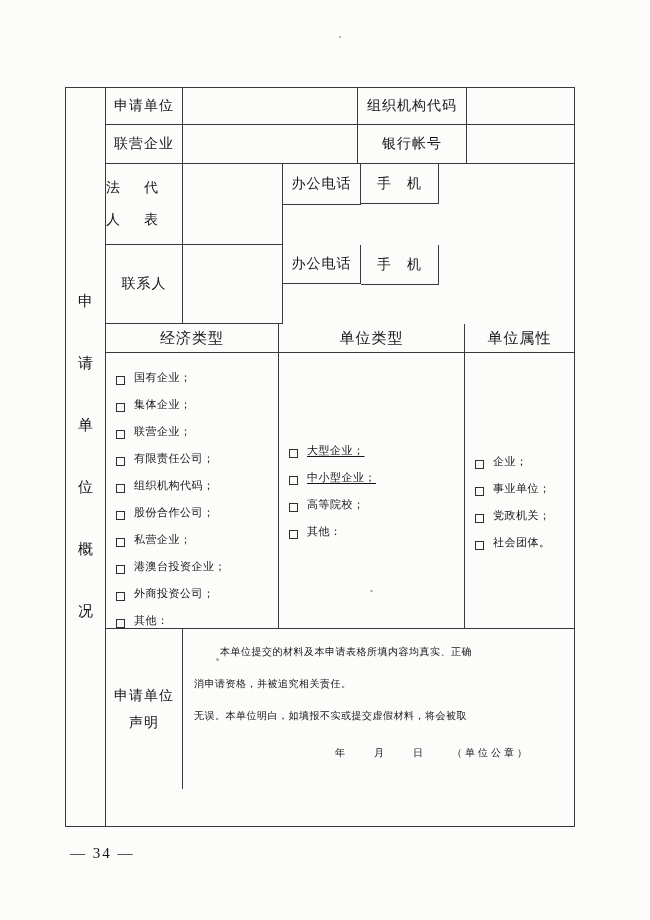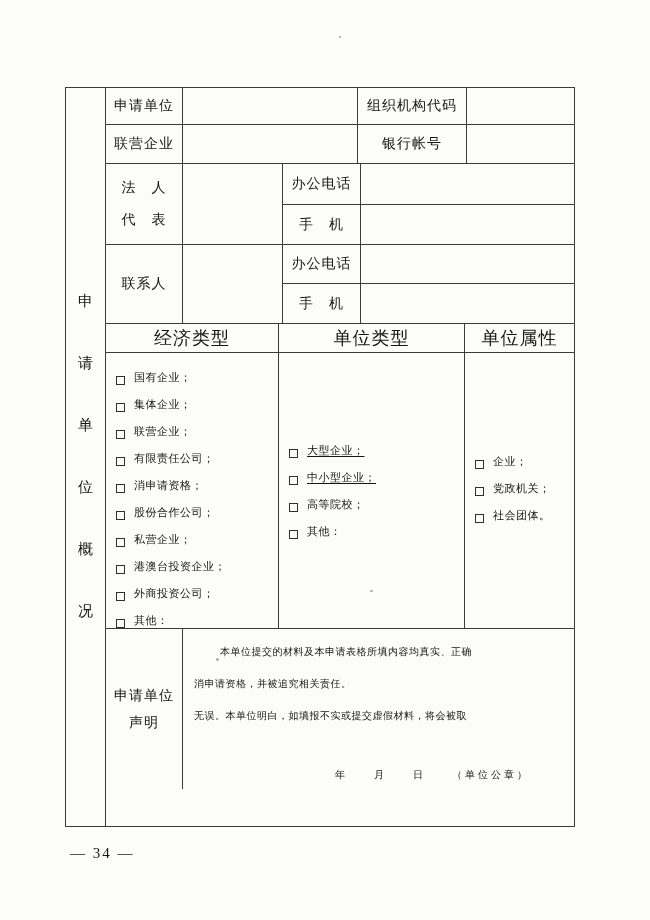--- a/index.html
+++ b/index.html
@@ -20,44 +20,44 @@
   .vtab span{display:block;height:62px;text-align:center;}
   .main{flex:1;display:flex;flex-direction:column;min-width:0;}
   .row{display:flex;flex:none;}
   .cell{
     box-sizing:border-box;border-right:1px solid #3a3a3c;border-bottom:1px solid #3a3a3c;
     display:flex;align-items:center;justify-content:center;
     font-size:14px;letter-spacing:1px;flex:none;
   }
   .cell.fill{flex:1;min-width:0;}
   .cell.last{border-right:none;}
-  .cell.twoline{flex-direction:column;line-height:32px;}
-  .sub{flex:1;display:flex;flex-direction:column;min-width:0;}
-  .hdr{font-size:18px;}
+  .cell.twoline{flex-direction:row;line-height:32px;}
+  .sub{flex:1;display:flex;flex-direction:row;min-width:0;}
+  .hdr{font-size:15px;}
   .ckcol{
     box-sizing:border-box;border-right:1px solid #3a3a3c;border-bottom:1px solid #3a3a3c;
     display:flex;flex-direction:column;align-items:stretch;
     padding:5px 0 0 10px;flex:none;
   }
   .ckcol.last{border-right:none;}
   .ck{height:27px;display:flex;align-items:flex-end;font-size:11px;letter-spacing:0.5px;flex:none;}
   .box{width:7px;height:7px;border:1px solid #2f2f2f;margin-right:9px;flex:none;}
   .ul{text-decoration:underline;text-underline-offset:2px;}
   .decl-label{
     width:77px;flex:none;box-sizing:border-box;border-right:1px solid #3a3a3c;
     display:flex;flex-direction:column;align-items:center;justify-content:center;
     font-size:14px;line-height:27px;letter-spacing:1px;
   }
   .decl-body{
     flex:1;min-width:0;box-sizing:border-box;padding:7px 0 0 11px;
     font-size:10px;letter-spacing:0.5px;
   }
   .dline{line-height:32px;white-space:nowrap;}
   .dline.first{text-indent:26px;}
-  .ddate{margin-top:36px;text-align:right;padding-right:44px;letter-spacing:3px;white-space:nowrap;}
+  .ddate{margin-top:14px;text-align:right;padding-right:44px;letter-spacing:3px;white-space:nowrap;}
   .pagenum{position:absolute;left:70px;top:845px;font-size:15px;letter-spacing:2px;}
   .dot{position:absolute;background:#5a5a5a;border-radius:50%;}
   .d1{left:339px;top:36px;width:2px;height:2px;opacity:.55;}
   .d2{left:370px;top:590px;width:3px;height:2px;opacity:.5;}
   .d3{left:216px;top:658px;width:3px;height:3px;opacity:.5;}
 </style>
 </head>
 <body>
 
 <div class="sheet">
@@ -146,21 +146,21 @@
           <div class="ck">
               <span class="box"></span>
               <span>联营企业；</span>
             </div>
           <div class="ck">
               <span class="box"></span>
               <span>有限责任公司；</span>
             </div>
           <div class="ck">
               <span class="box"></span>
-              <span>消申请资格；</span>
+              <span>组织机构代码；</span>
             </div>
           <div class="ck">
               <span class="box"></span>
               <span>股份合作公司；</span>
             </div>
           <div class="ck">
               <span class="box"></span>
               <span>私营企业；</span>
             </div>
           <div class="ck">
@@ -193,20 +193,24 @@
           <div class="ck">
               <span class="box"></span>
               <span>其他：</span>
             </div>
         </div>
 
         <div class="ckcol fill last" style="flex:1;padding-top:89px">
           <div class="ck">
               <span class="box"></span>
               <span>企业；</span>
+            </div>
+          <div class="ck">
+              <span class="box"></span>
+              <span>事业单位；</span>
             </div>
           <div class="ck">
               <span class="box"></span>
               <span>党政机关；</span>
             </div>
           <div class="ck">
               <span class="box"></span>
               <span>社会团体。</span>
             </div>
         </div>

